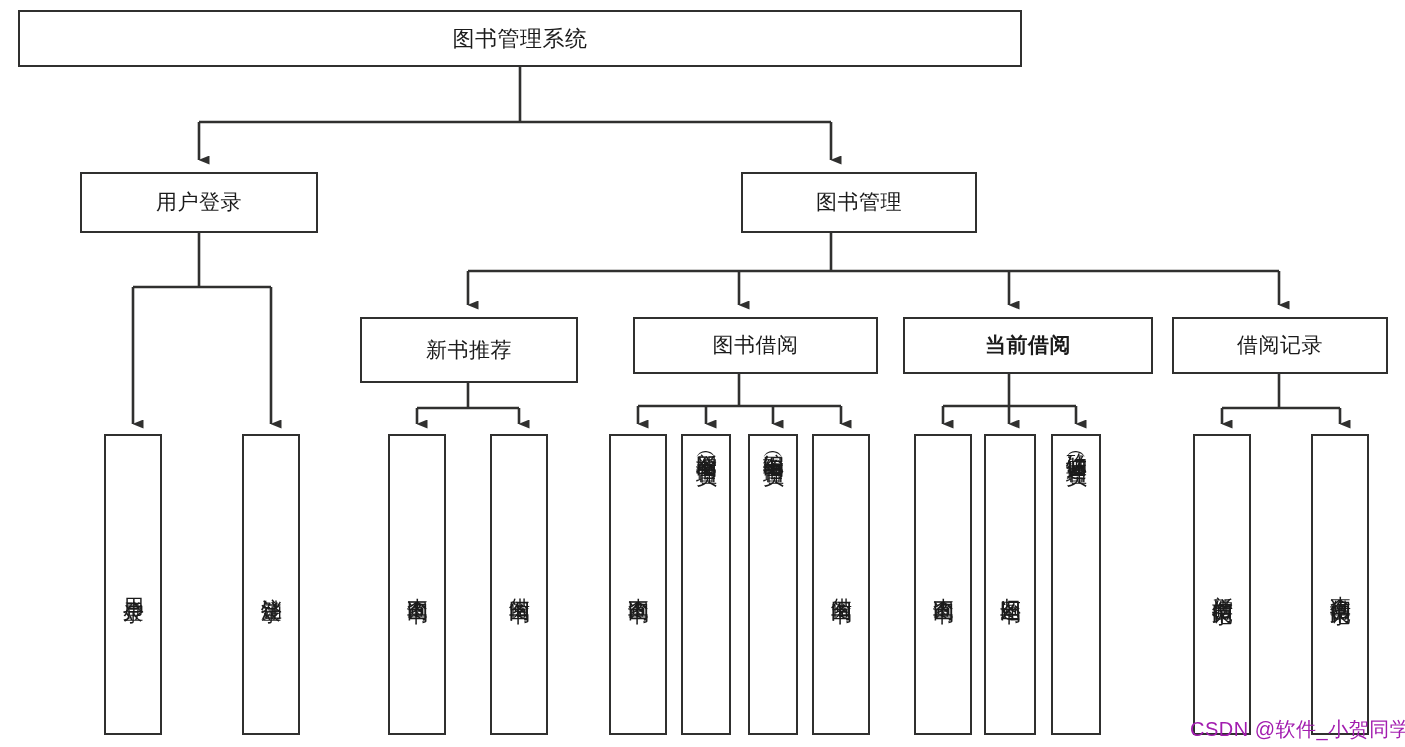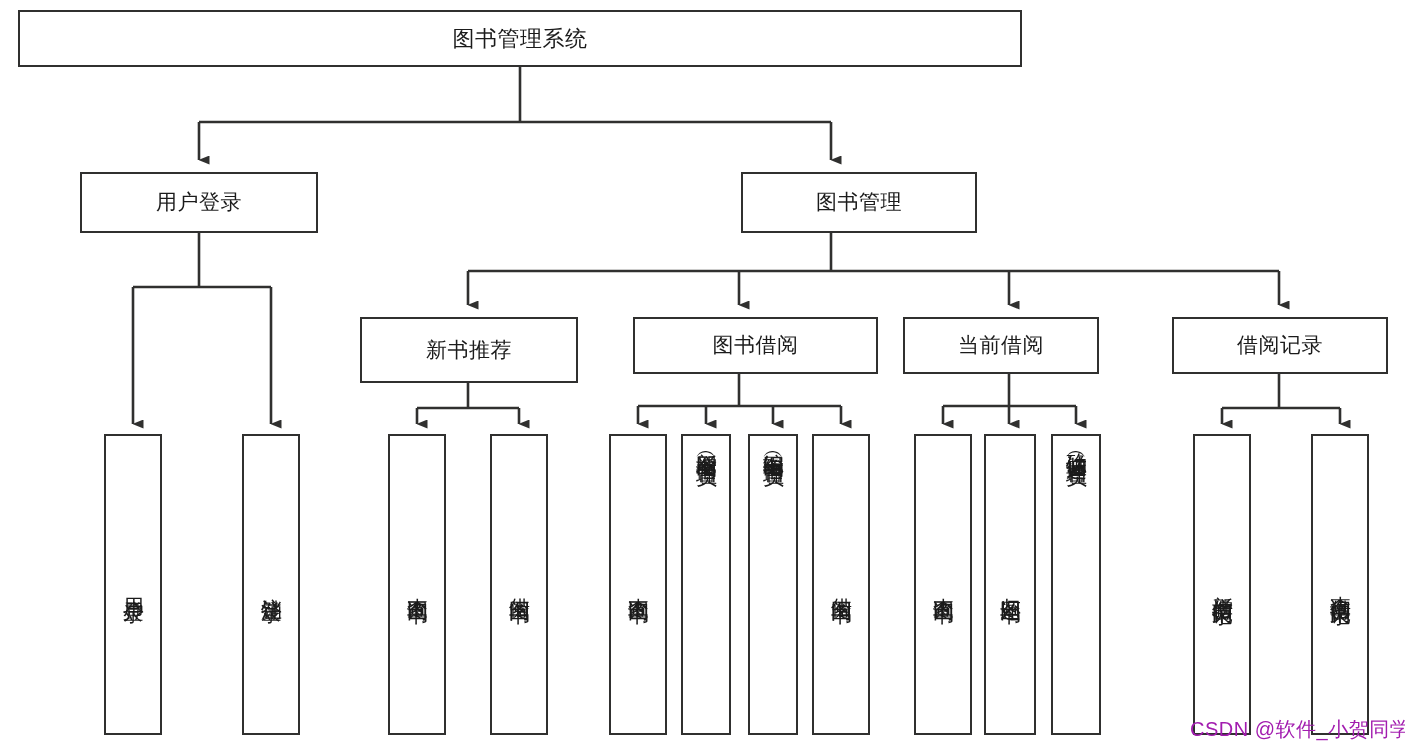--- a/index.html
+++ b/index.html
@@ -136,21 +136,21 @@
   </div>
 
   <div class="node" style="left:360px; top:317px; width:218px; height:66px;">
     <span class="node-label">新书推荐</span>
   </div>
 
   <div class="node" style="left:633px; top:317px; width:245px; height:57px;">
     <span class="node-label">图书借阅</span>
   </div>
 
-  <div class="node" style="left:903px; top:317px; width:196px; height:57px;">
+  <div class="node" style="left:903px; top:317px; width:250px; height:57px;font-weight:bold;">
     <span class="node-label">当前借阅</span>
   </div>
 
   <div class="node" style="left:1172px; top:317px; width:216px; height:57px;">
     <span class="node-label">借阅记录</span>
   </div>
 
   <div class="node leaf centered" style="left:104px; top:434px; width:58px; height:301px;">
     <span class="node-label">用户登录</span>
   </div>

